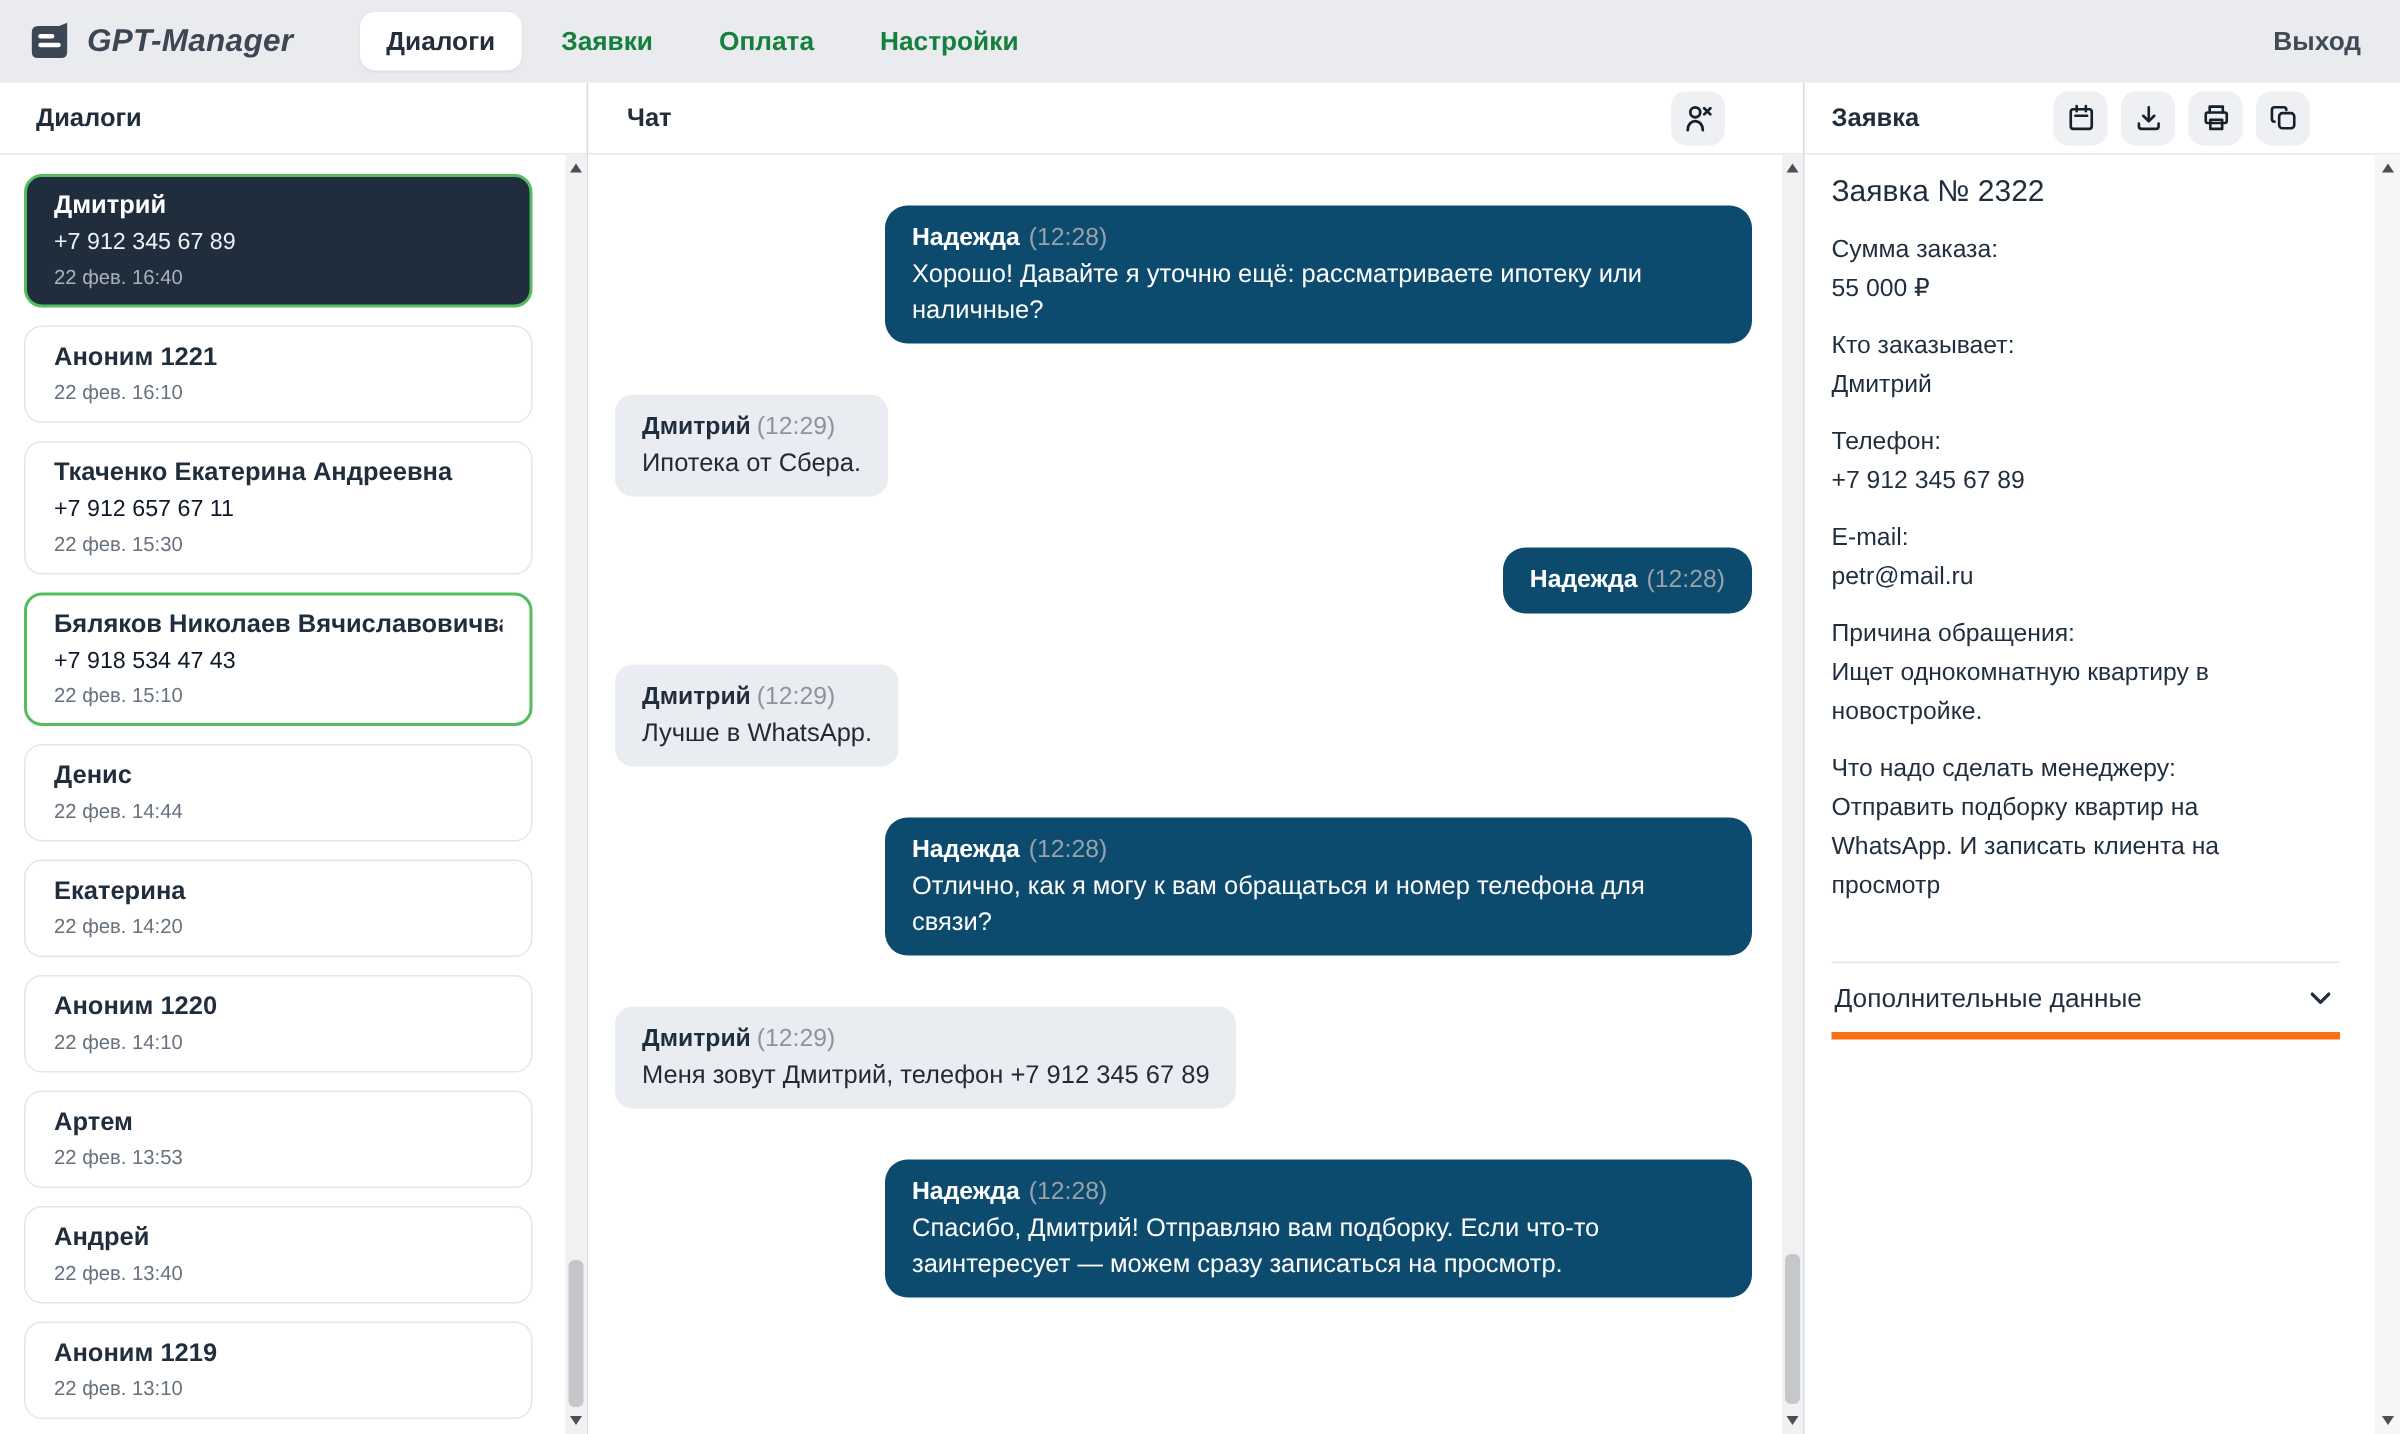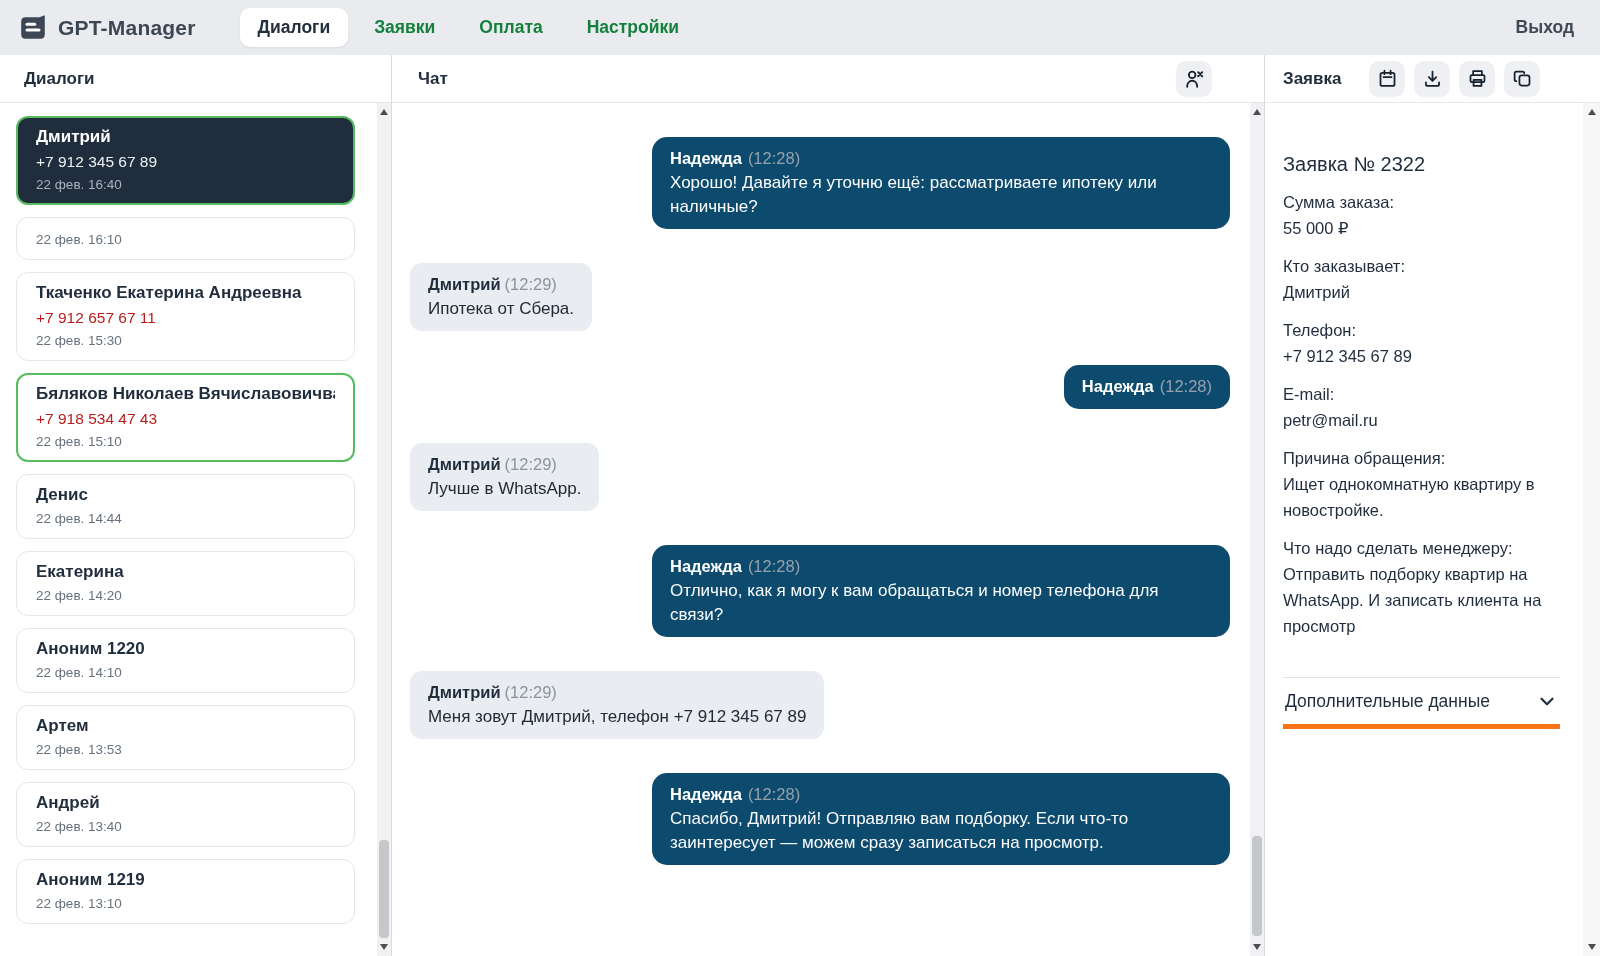--- a/index.html
+++ b/index.html
@@ -2,40 +2,40 @@
 <html><head>
 <meta charset="utf-8">
 <style>
   * { margin:0; padding:0; box-sizing:border-box; }
   html,body { width:1600px; height:956px; overflow:hidden; background:#fff;
     font-family:"Liberation Sans","DejaVu Sans",sans-serif; color:#1f2d3d; }
 
   
   .topbar { height:55px; background:#e9ebee; display:flex; align-items:center; padding:0 26px 0 18px; }
   .brand { display:flex; align-items:center; gap:10px; }
-  .brand-name { font-size:21px; font-weight:bold; color:#3d4654; letter-spacing:.2px; }
+  .brand-name { font-size:21px; font-weight:bold; color:#3d4654; letter-spacing:.2px;font-style:italic; }
   .nav { display:flex; align-items:center; gap:8px; margin-left:44px; }
   .nav-item { font-size:17.5px; font-weight:600; color:#15803d; padding:9px 18px; border-radius:10px;
     background:transparent; border:none; cursor:pointer; font-family:inherit; }
   .nav-item.active { background:#fff; box-shadow:0 1px 2px rgba(30,40,60,.08); color:#222e3c; }
   .logout { margin-left:auto; font-size:17.5px; font-weight:600; color:#3f4a57; cursor:pointer; text-decoration:none; }
 
   
   .cols { display:flex; height:901px; }
   .panel-head { height:48px; display:flex; align-items:center; border-bottom:1px solid #e5e8eb;
     font-size:17px; font-weight:bold; color:#1f2d3d; flex:0 0 auto; }
 
   
   .dialogs { width:392px; border-right:1px solid #d8dbdf; position:relative; display:flex; flex-direction:column; }
   .dialogs .panel-head { padding:0 24px; }
   .dialog-list { position:relative; flex:1; overflow:hidden; padding:13px 36px 0 16px; }
   .dcard { border:1px solid #e4e6ea; border-radius:12px; padding:9px 19px 10px; margin-bottom:12px;
     background:#fff; cursor:pointer; }
   .dcard .d-name { font-size:17px; font-weight:bold; line-height:22px; white-space:nowrap; overflow:hidden; }
-  .dcard .d-phone { font-size:15.5px; line-height:21px; margin-top:3px; color:#b91c1c; }
+  .dcard .d-phone { font-size:15.5px; line-height:21px; margin-top:3px; color:#0f172a; }
   .dcard .d-date { font-size:13.5px; line-height:18px; margin-top:4px; color:#67727e; }
   .dcard.green { border:2px solid #55bd5f; padding:8px 18px 9px; }
   .dcard.selected { background:#1f2d3d; border:2px solid #55bd5f; padding:8px 18px 9px; }
   .dcard.selected .d-name { color:#ffffff; }
   .dcard.selected .d-phone { color:#eef1f4; }
   .dcard.selected .d-date { color:#a9b2bc; }
 
   
   .chat { flex:1; display:flex; flex-direction:column; position:relative;justify-content:space-between; }
   .chat .panel-head { padding:0 26px 0 26px; justify-content:space-between; }
@@ -52,21 +52,21 @@
   .bubble.light { background:#e9ecf0; color:#222b35; }
   .bubble.dark  { background:#0c4a6e; color:#fdfdfe;border-radius:15px; }
   .msg-head { font-size:16.5px; line-height:23px; margin-bottom:1px; }
   .msg-head .author { font-weight:bold; }
   .bubble.light .author { color:#1f2d3d; }
   .bubble.light .time { color:#8b949e; margin-left:4px; }
   .bubble.dark .author { color:#ffffff; }
   .bubble.dark .time { color:#98a2ac; margin-left:6px; }
 
   
-  .request { width:336px; border-left:1px solid #d8dbdf; position:relative; display:flex; flex-direction:column;gap:36px; }
+  .request { width:398px; border-left:1px solid #d8dbdf; position:relative; display:flex; flex-direction:column; }
   .request .panel-head { padding:0 24px 0 18px; justify-content:space-between; }
   .req-actions { display:flex; gap:9px; margin-right:36px; }
   .req-body { padding:12px 40px 12px 18px; overflow:hidden; flex:1; }
   .req-heading { font-size:20px; font-weight:500; line-height:26px; margin-bottom:8px; }
   .req-field { margin-top:12px; font-size:16.5px; line-height:26px; }
   .req-field .value { max-width:300px; }
   .extra-row { margin-top:38px; border-top:1px solid #e2e5e9; border-bottom:5px solid #f97316;
     padding:12px 2px; display:flex; align-items:center; justify-content:space-between; cursor:pointer; }
   .extra-row .extra-label { font-size:17.5px; }
   .extra-row svg { stroke:#1f2d3d; fill:none; stroke-width:2.4; stroke-linecap:round; stroke-linejoin:round; }
@@ -111,20 +111,21 @@
 
   <aside class="dialogs">
     <div class="panel-head">Диалоги</div>
     <div class="dialog-list">
       <div class="dcard selected">
         <div class="d-name">Дмитрий</div>
         <div class="d-phone">+7 912 345 67 89</div>
         <div class="d-date">22 фев. 16:40</div>
       </div>
       <div class="dcard">
+        <div class="d-name">Аноним 1221</div>
         <div class="d-date">22 фев. 16:10</div>
       </div>
       <div class="dcard">
         <div class="d-name">Ткаченко Екатерина Андреевна</div>
         <div class="d-phone">+7 912 657 67 11</div>
         <div class="d-date">22 фев. 15:30</div>
       </div>
       <div class="dcard green">
         <div class="d-name">Бяляков Николаев Вячиславовичваы…</div>
         <div class="d-phone">+7 918 534 47 43</div>

